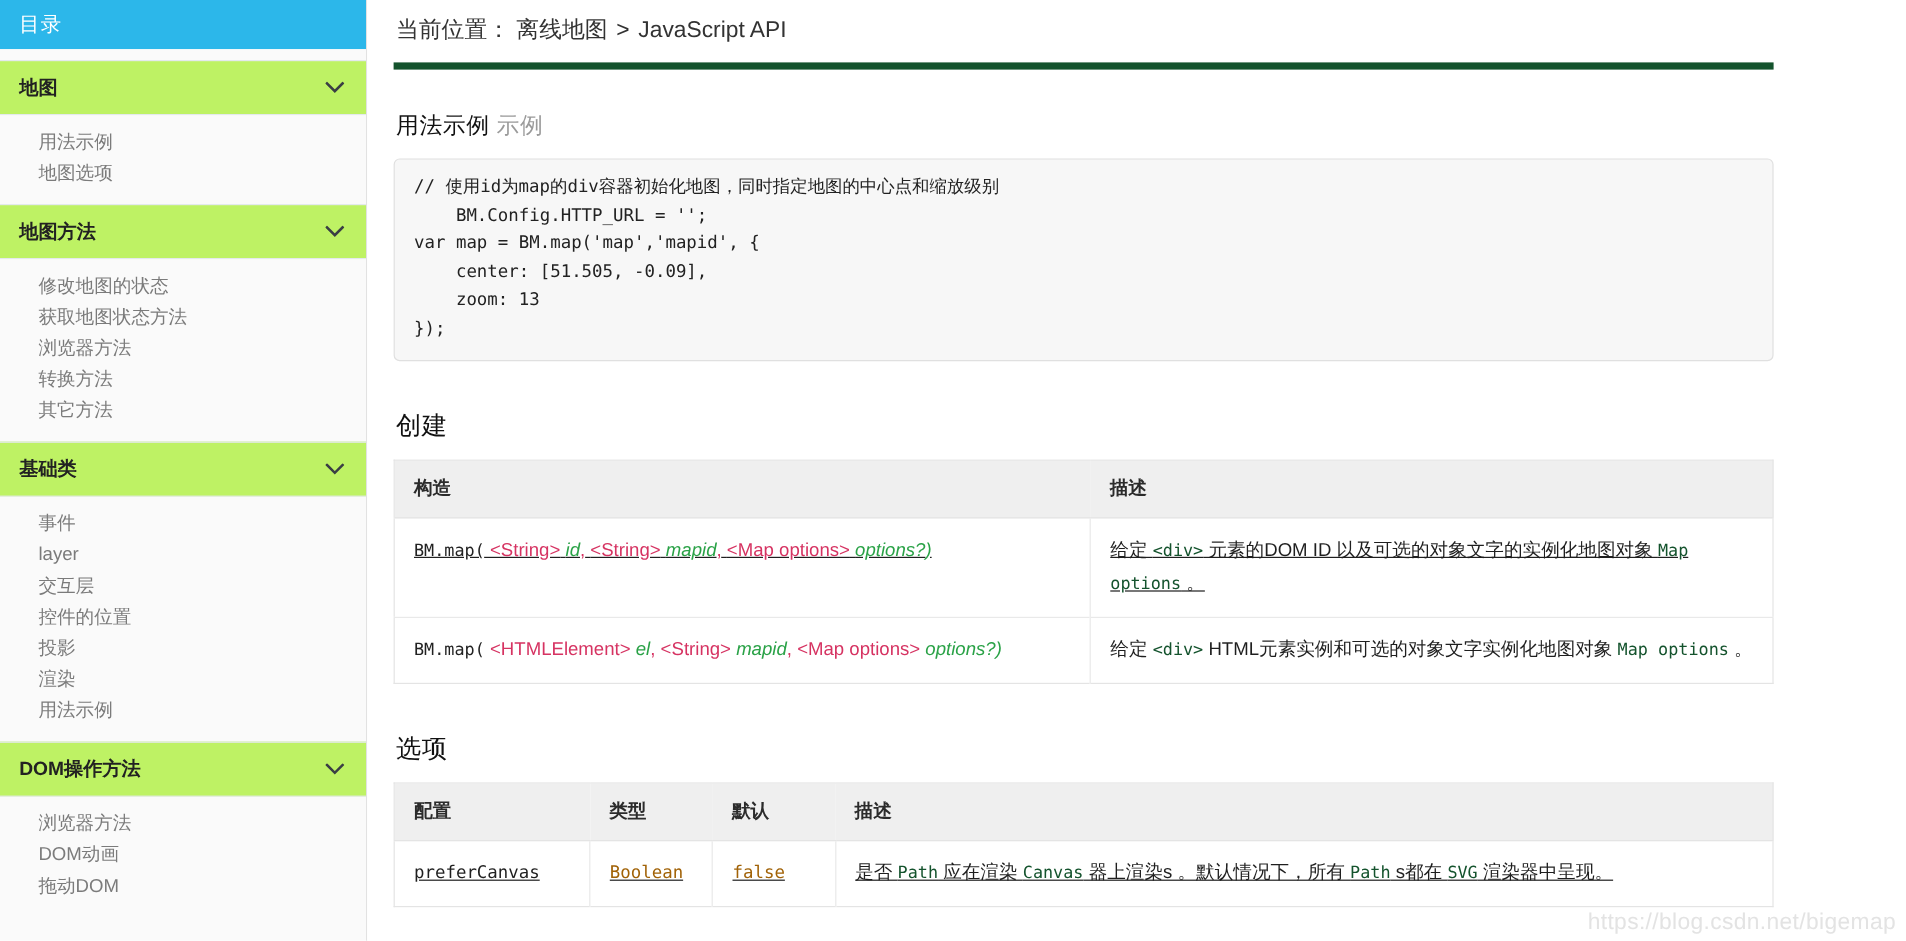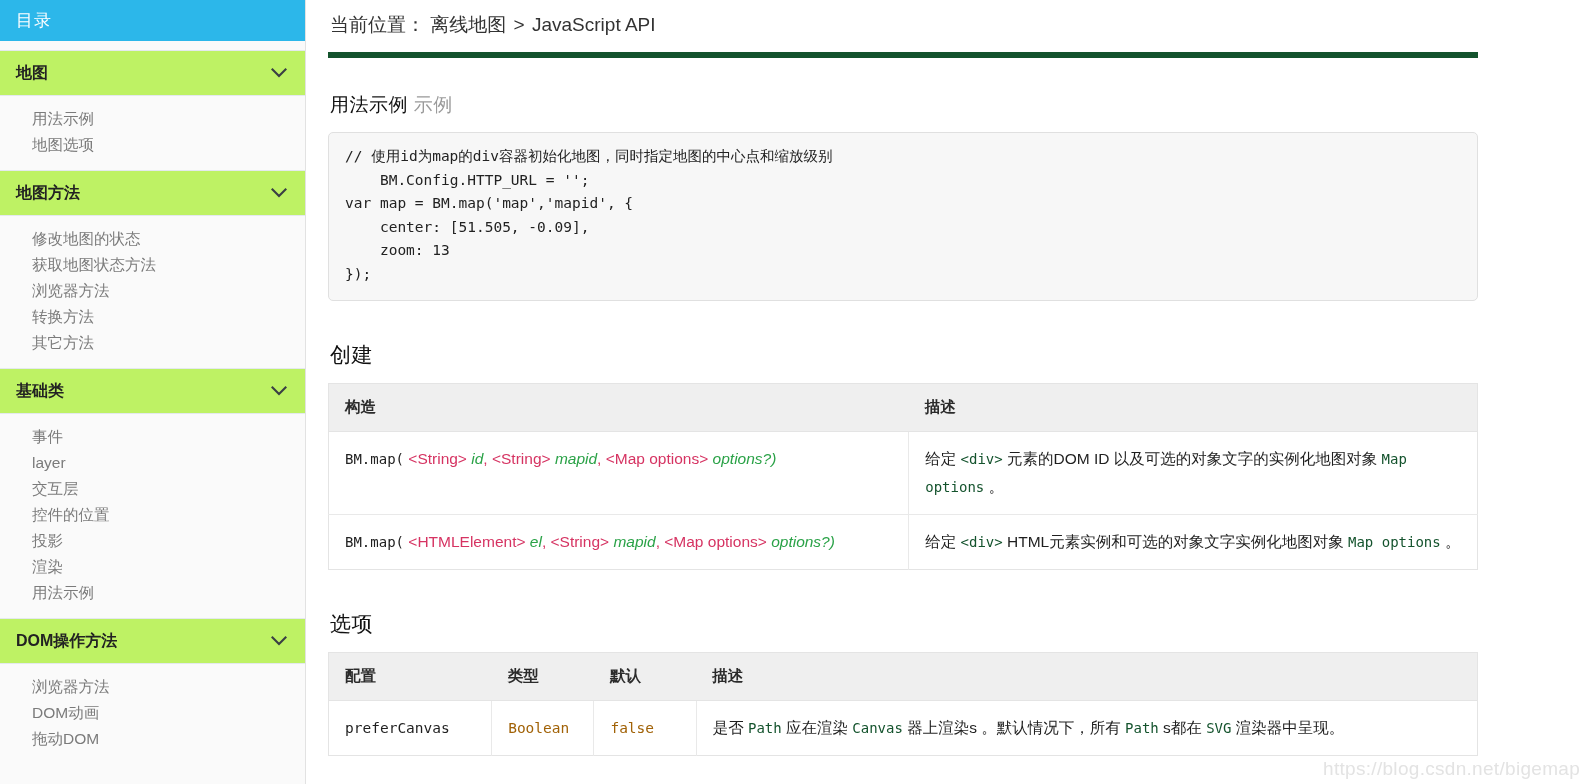--- a/index.html
+++ b/index.html
@@ -131,21 +131,21 @@
   table.doc tbody td {
     border-top: 1px solid #e9e9e9;
     border-left: 1px solid #e9e9e9;
     padding: 13px 14px 13px 16px;
     vertical-align: top;
     font-size: 15.5px;
     color: #1f1f1f;
     line-height: 27px;
   }
   table.doc tbody td:first-child { border-left: none; }
-  table.doc tbody tr:first-child td { border-top: none; }
+  table.doc tbody tr:first-child td { border-top: none; text-decoration: underline; }
 
   code.sig, code.ic {
     font-family: "DejaVu Sans Mono", "Liberation Mono", monospace;
     font-size: 14px;
   }
   .sig { color: #222222; }
   .ty { color: #d63362; }
   .pn { color: #2aa247; font-style: italic; }
   .ic { color: #14532d; font-size: 14px;
         font-family: "DejaVu Sans Mono", "Liberation Mono", monospace; }

